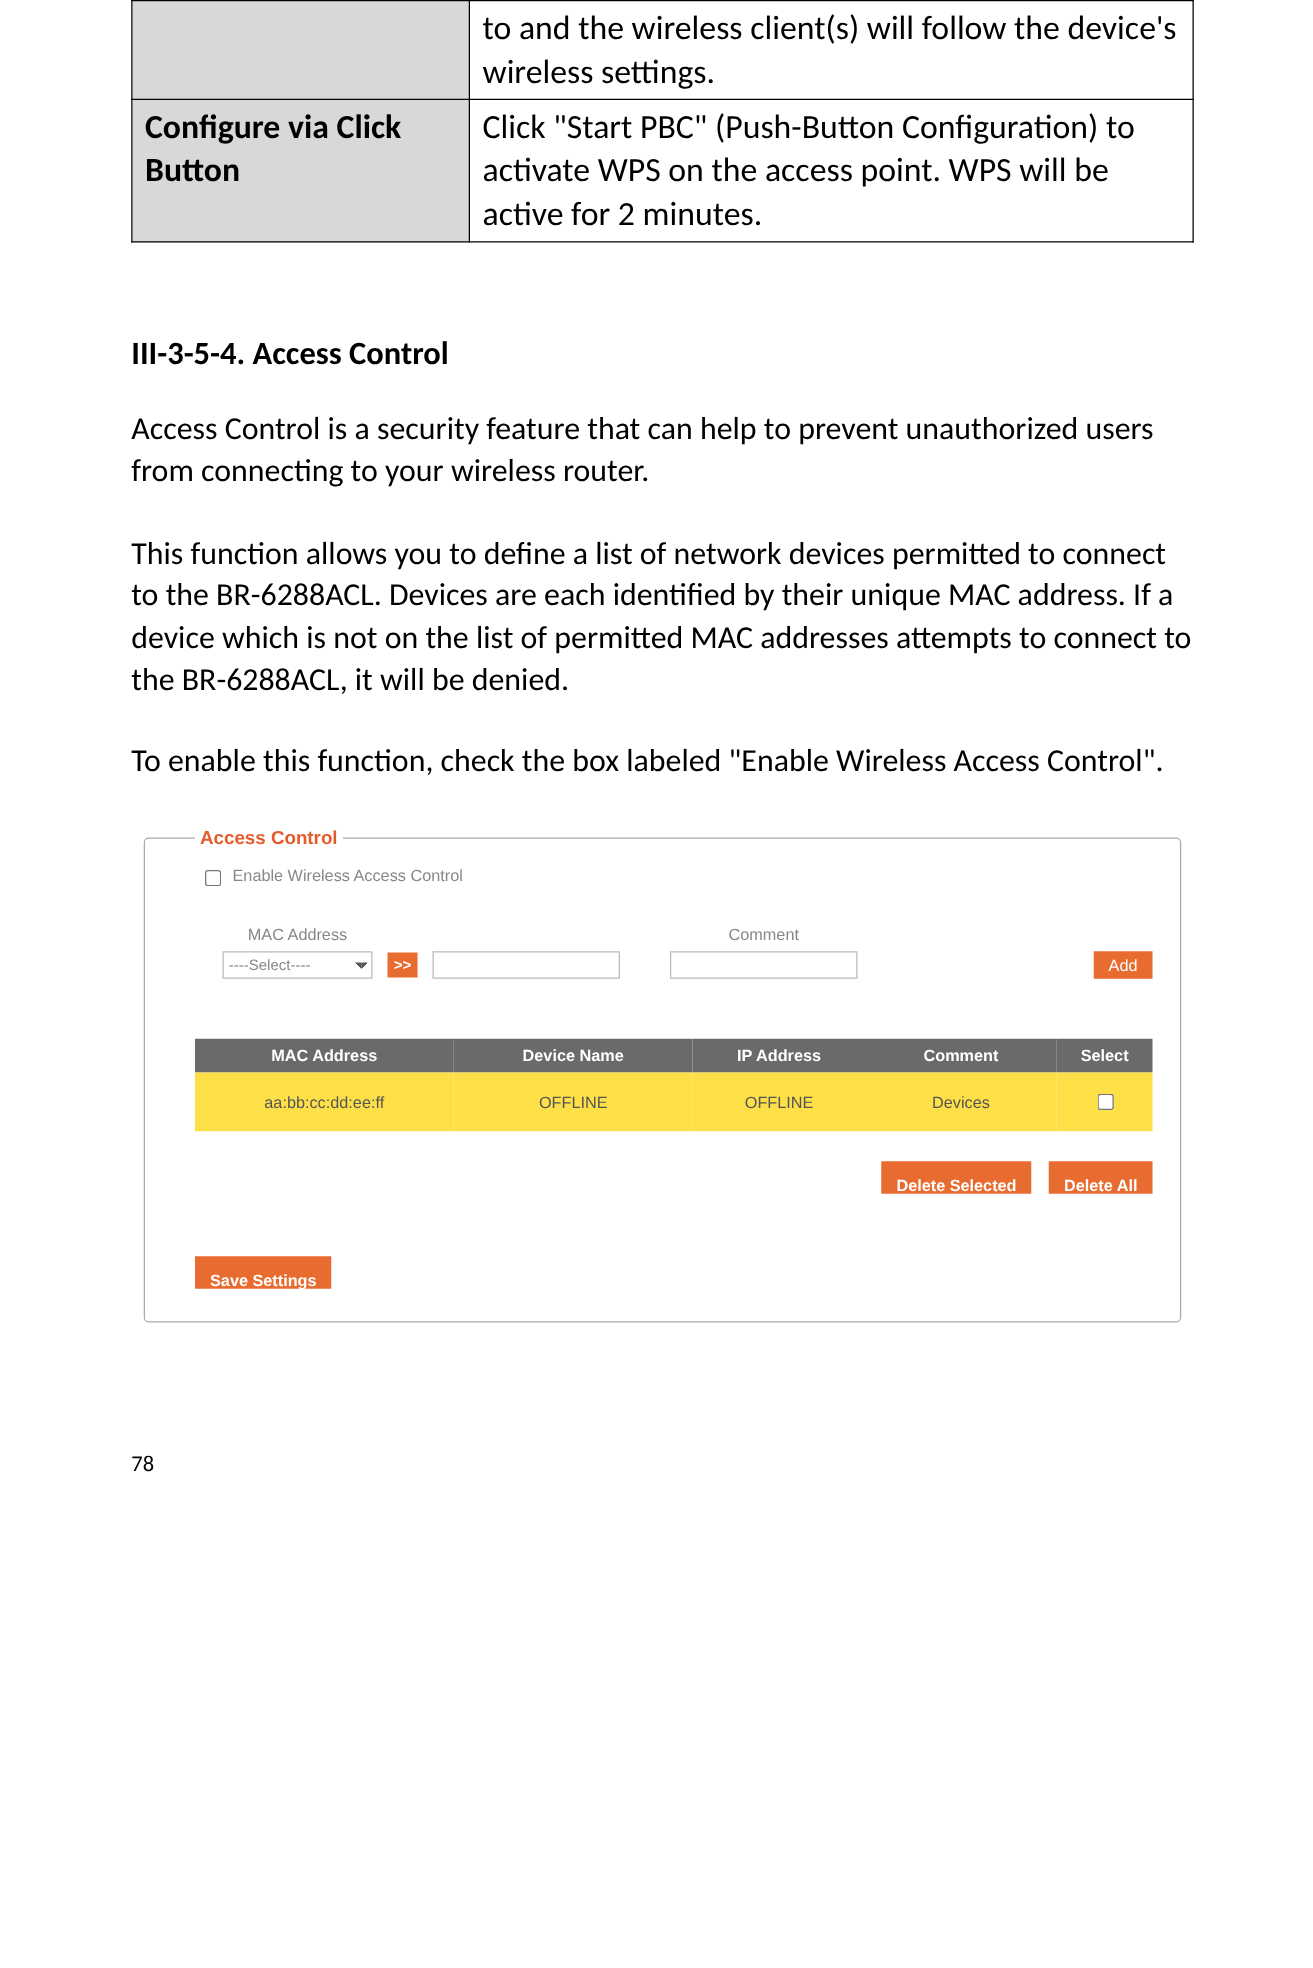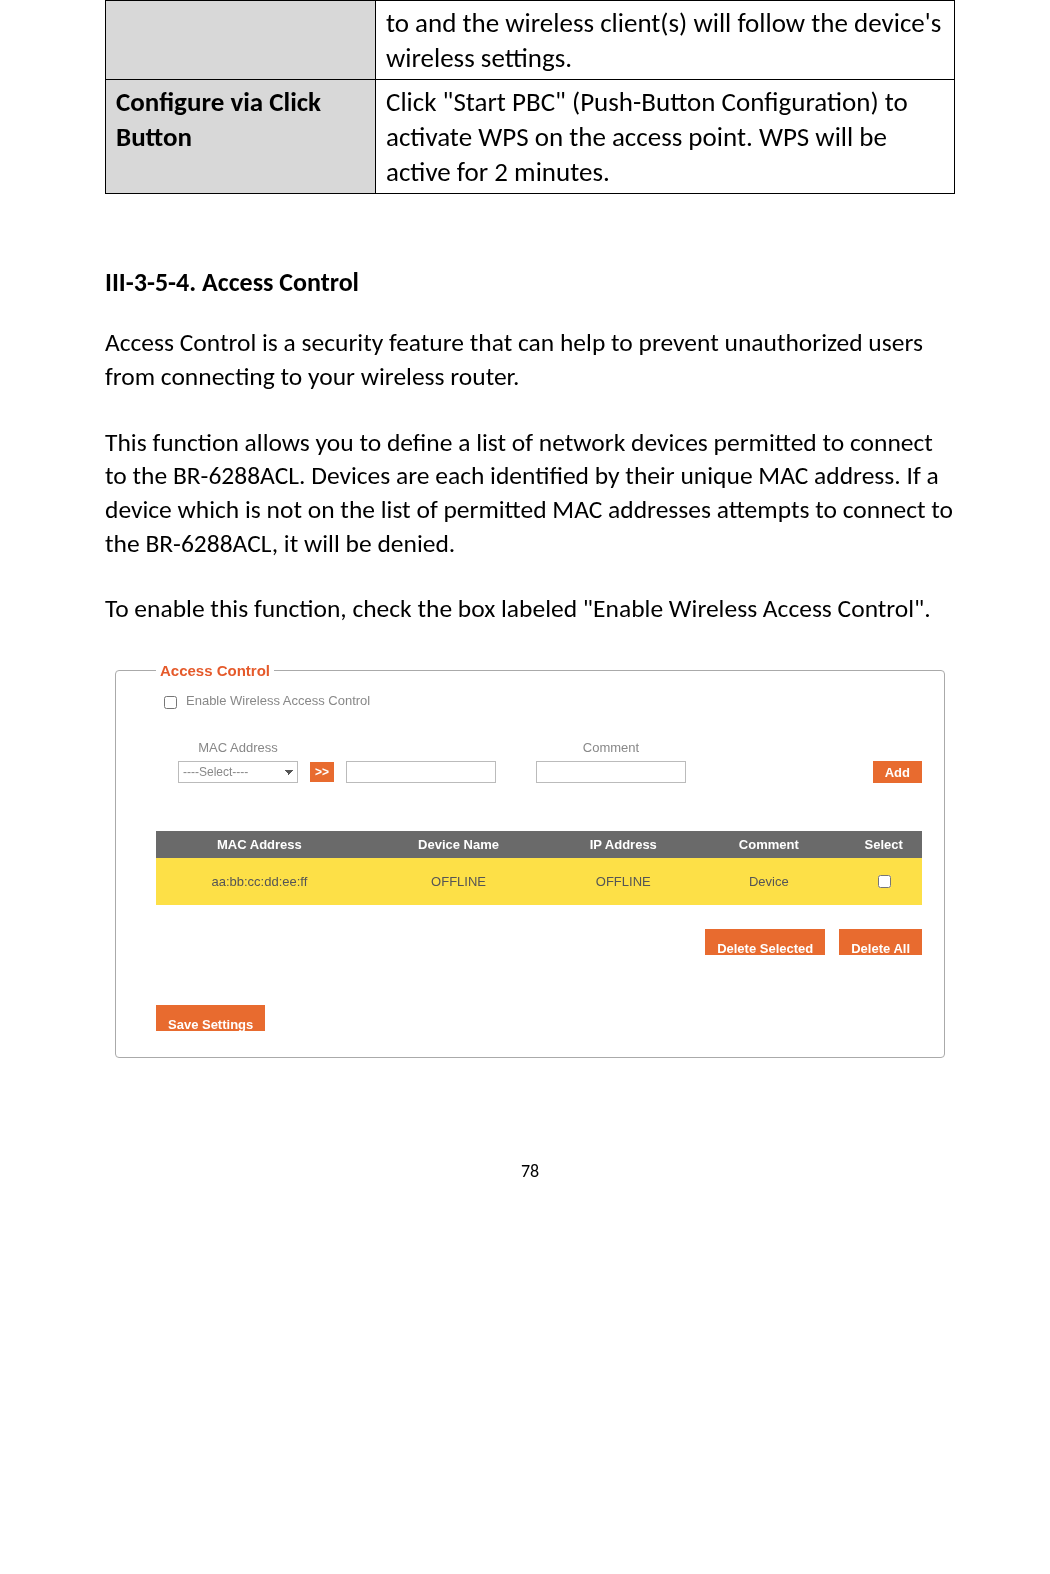--- a/index.html
+++ b/index.html
@@ -94,21 +94,21 @@
       background: #e86b2f; color: #fff; font-weight: bold; border: none;
       height: 20px; width: 24px; font-size: 12px; cursor: pointer;
       display: flex; align-items: center; justify-content: center;
       margin-bottom: 1px;
     }
     .txt {
       border: 1px solid #bbb; height: 22px; width: 150px; padding: 0 4px;
       font-size: 12px;
     }
     .add-btn {
-      background: #e86b2f; color: #fff; font-weight: bold; border: none;
+      background: #e86b2f; color: #fff; font-weight: normal; border: none;
       height: 22px; padding: 0 12px; font-size: 13px; cursor: pointer;
     }
     .grid-table {
       width: 100%; border-collapse: collapse; font-size: 13px;
       font-family: Verdana, Arial, sans-serif;
     }
     .grid-table th {
       background: #6a6a6a; color: #fff; font-weight: bold;
       padding: 6px 4px; text-align: center; font-size: 13px;
     }
@@ -122,21 +122,21 @@
     }
     .obtn {
       background: #e86b2f; color: #fff; font-weight: bold; border: none;
       height: 26px; padding: 12px 12px; font-size: 13px; cursor: pointer;
       font-family: Verdana, Arial, sans-serif;
     }
     .save-row {
       display: flex; justify-content: flex-start; margin-top: 50px;
     }
     .page-num {
-      text-align: center; font-size: 18px; margin-top: 90px;
+      text-align: left; font-size: 18px; margin-top: 90px;
     }
   </style>
 </head>
 <body>
 
 <div class="page">
   <table class="def-table">
     <tbody>
         <tr>
       <td class="label"></td>
@@ -192,21 +192,21 @@
             <th style="width:18%">IP Address</th>
             <th style="width:20%">Comment</th>
             <th style="width:10%">Select</th>
           </tr>
         </thead>
         <tbody>
           <tr>
             <td>aa:bb:cc:dd:ee:ff</td>
             <td>OFFLINE</td>
             <td>OFFLINE</td>
-            <td>Device</td>
+            <td>Devices</td>
             <td>
               <input type="checkbox" style="">
             </td>
           </tr>
         </tbody>
       </table>
 
       <div class="btn-row">
         <button class="obtn">Delete Selected</button>
         <button class="obtn">Delete All</button>

